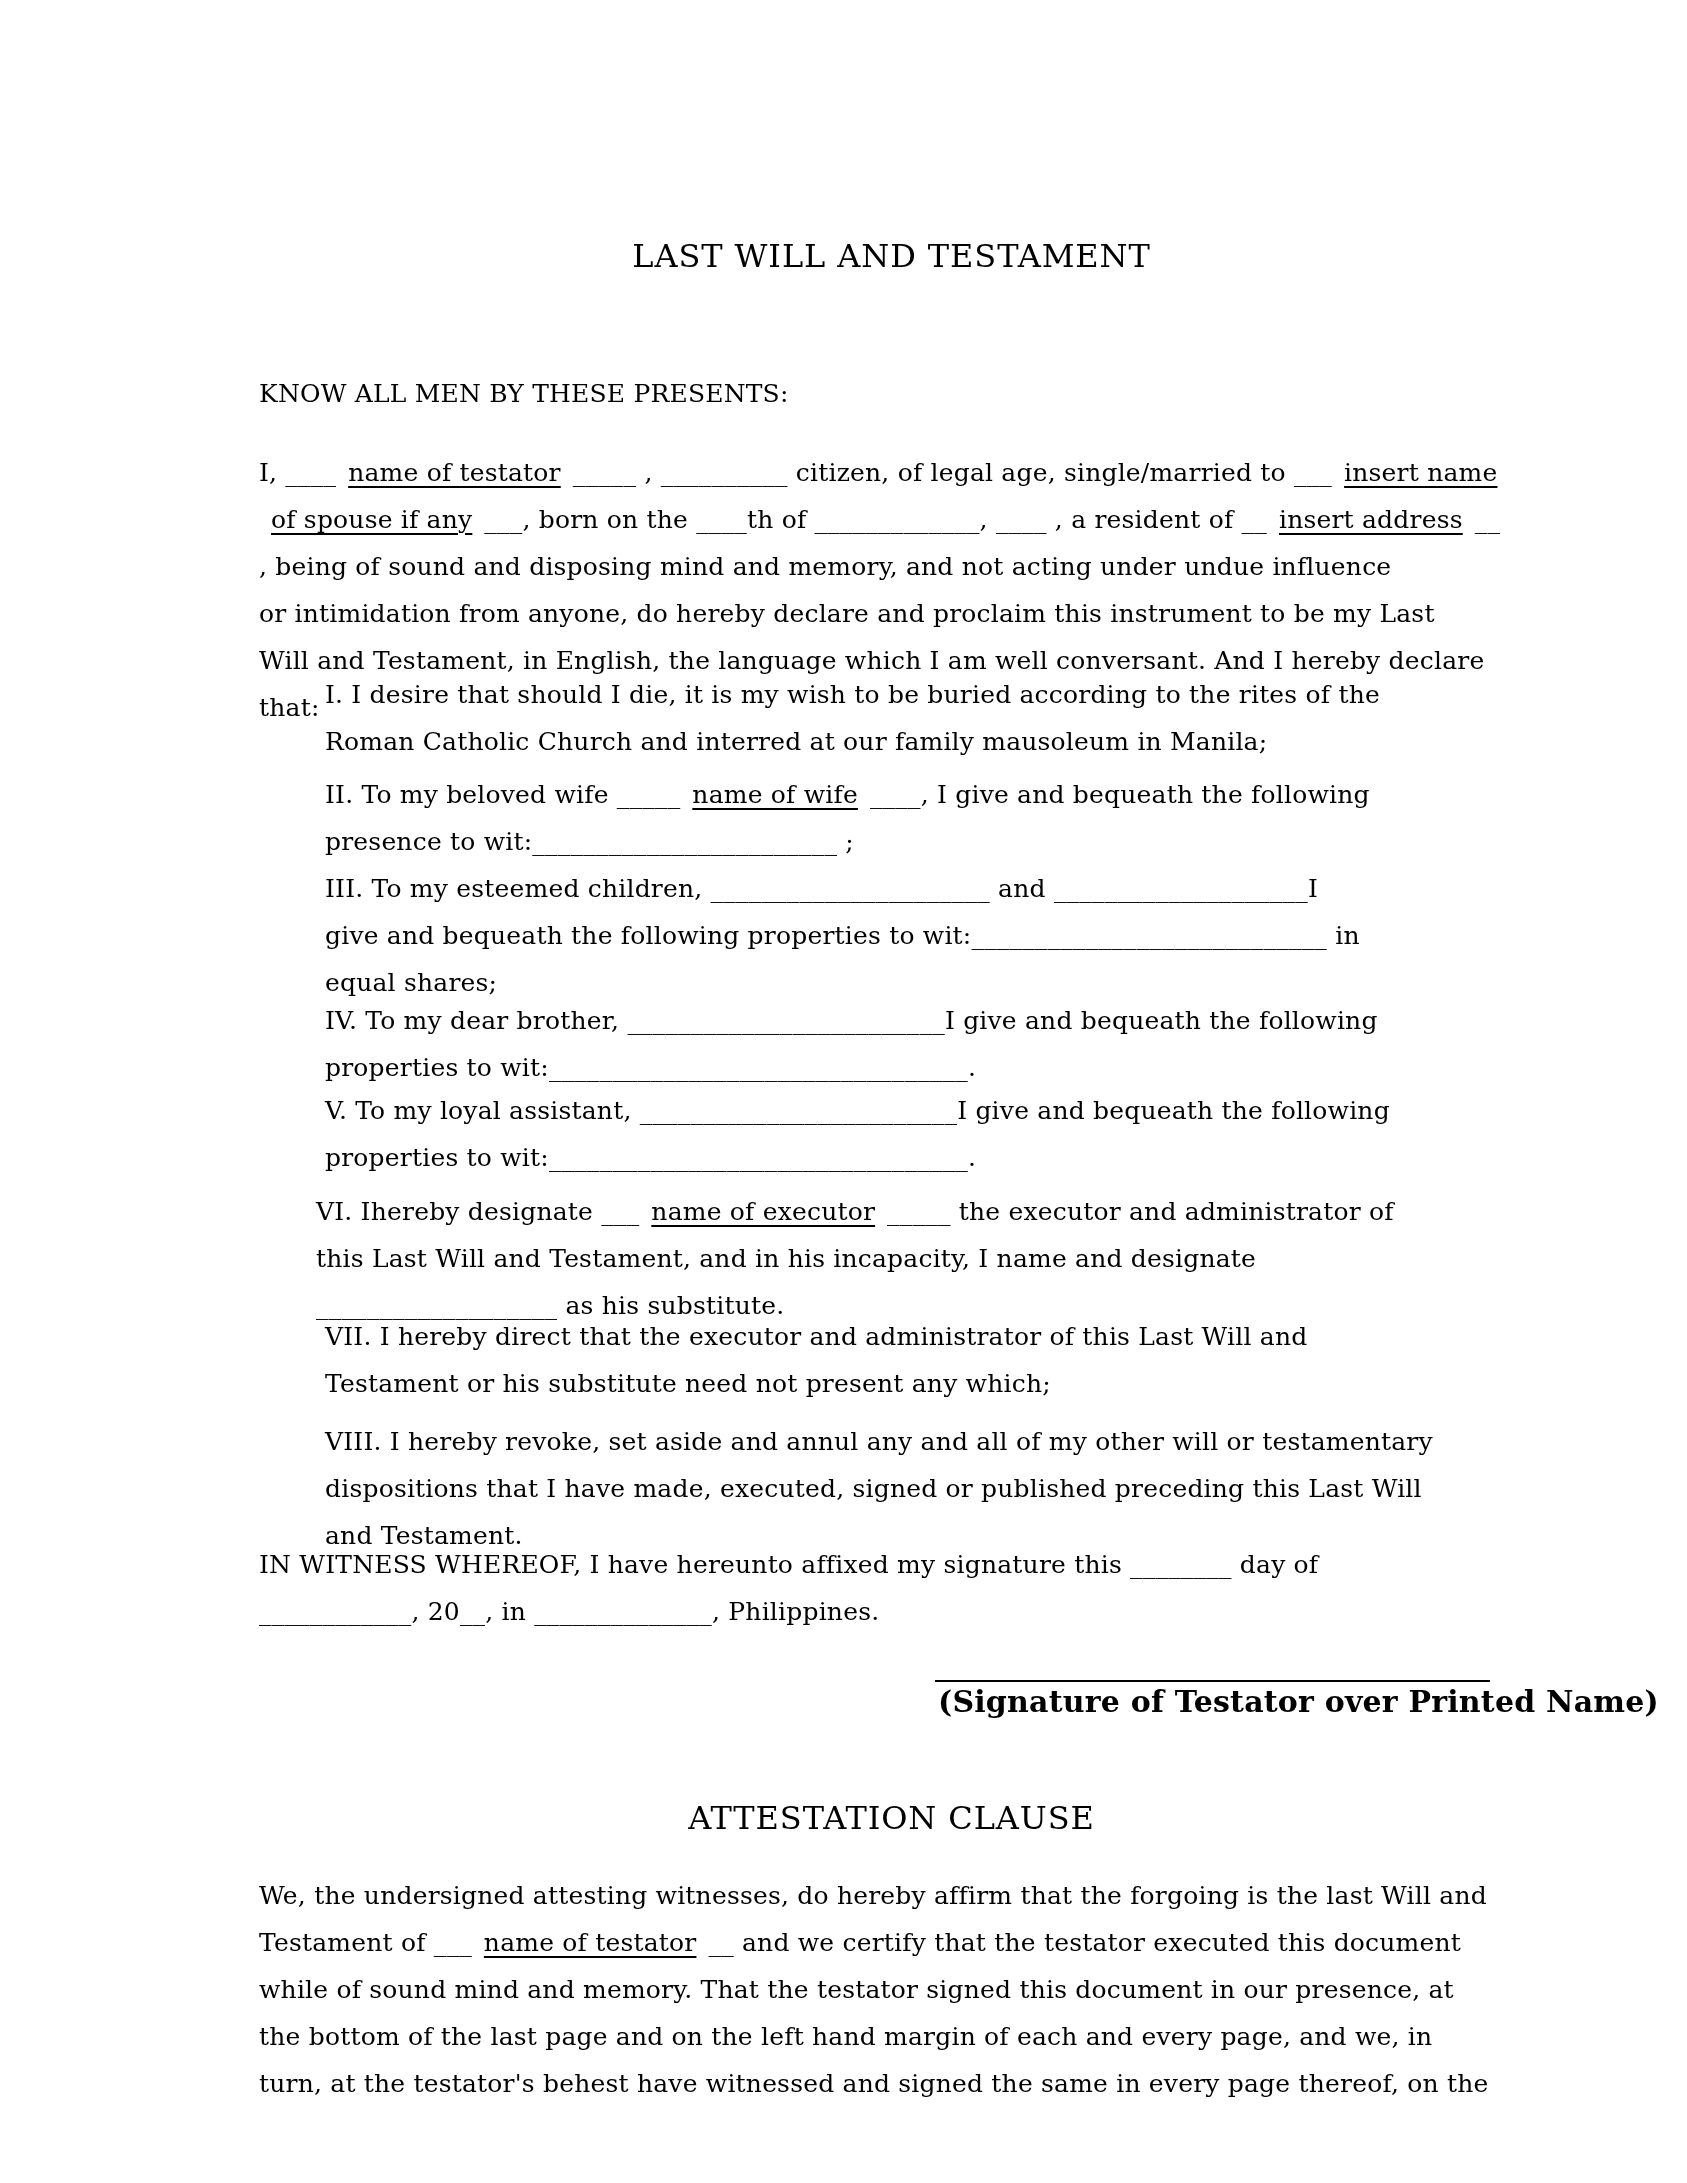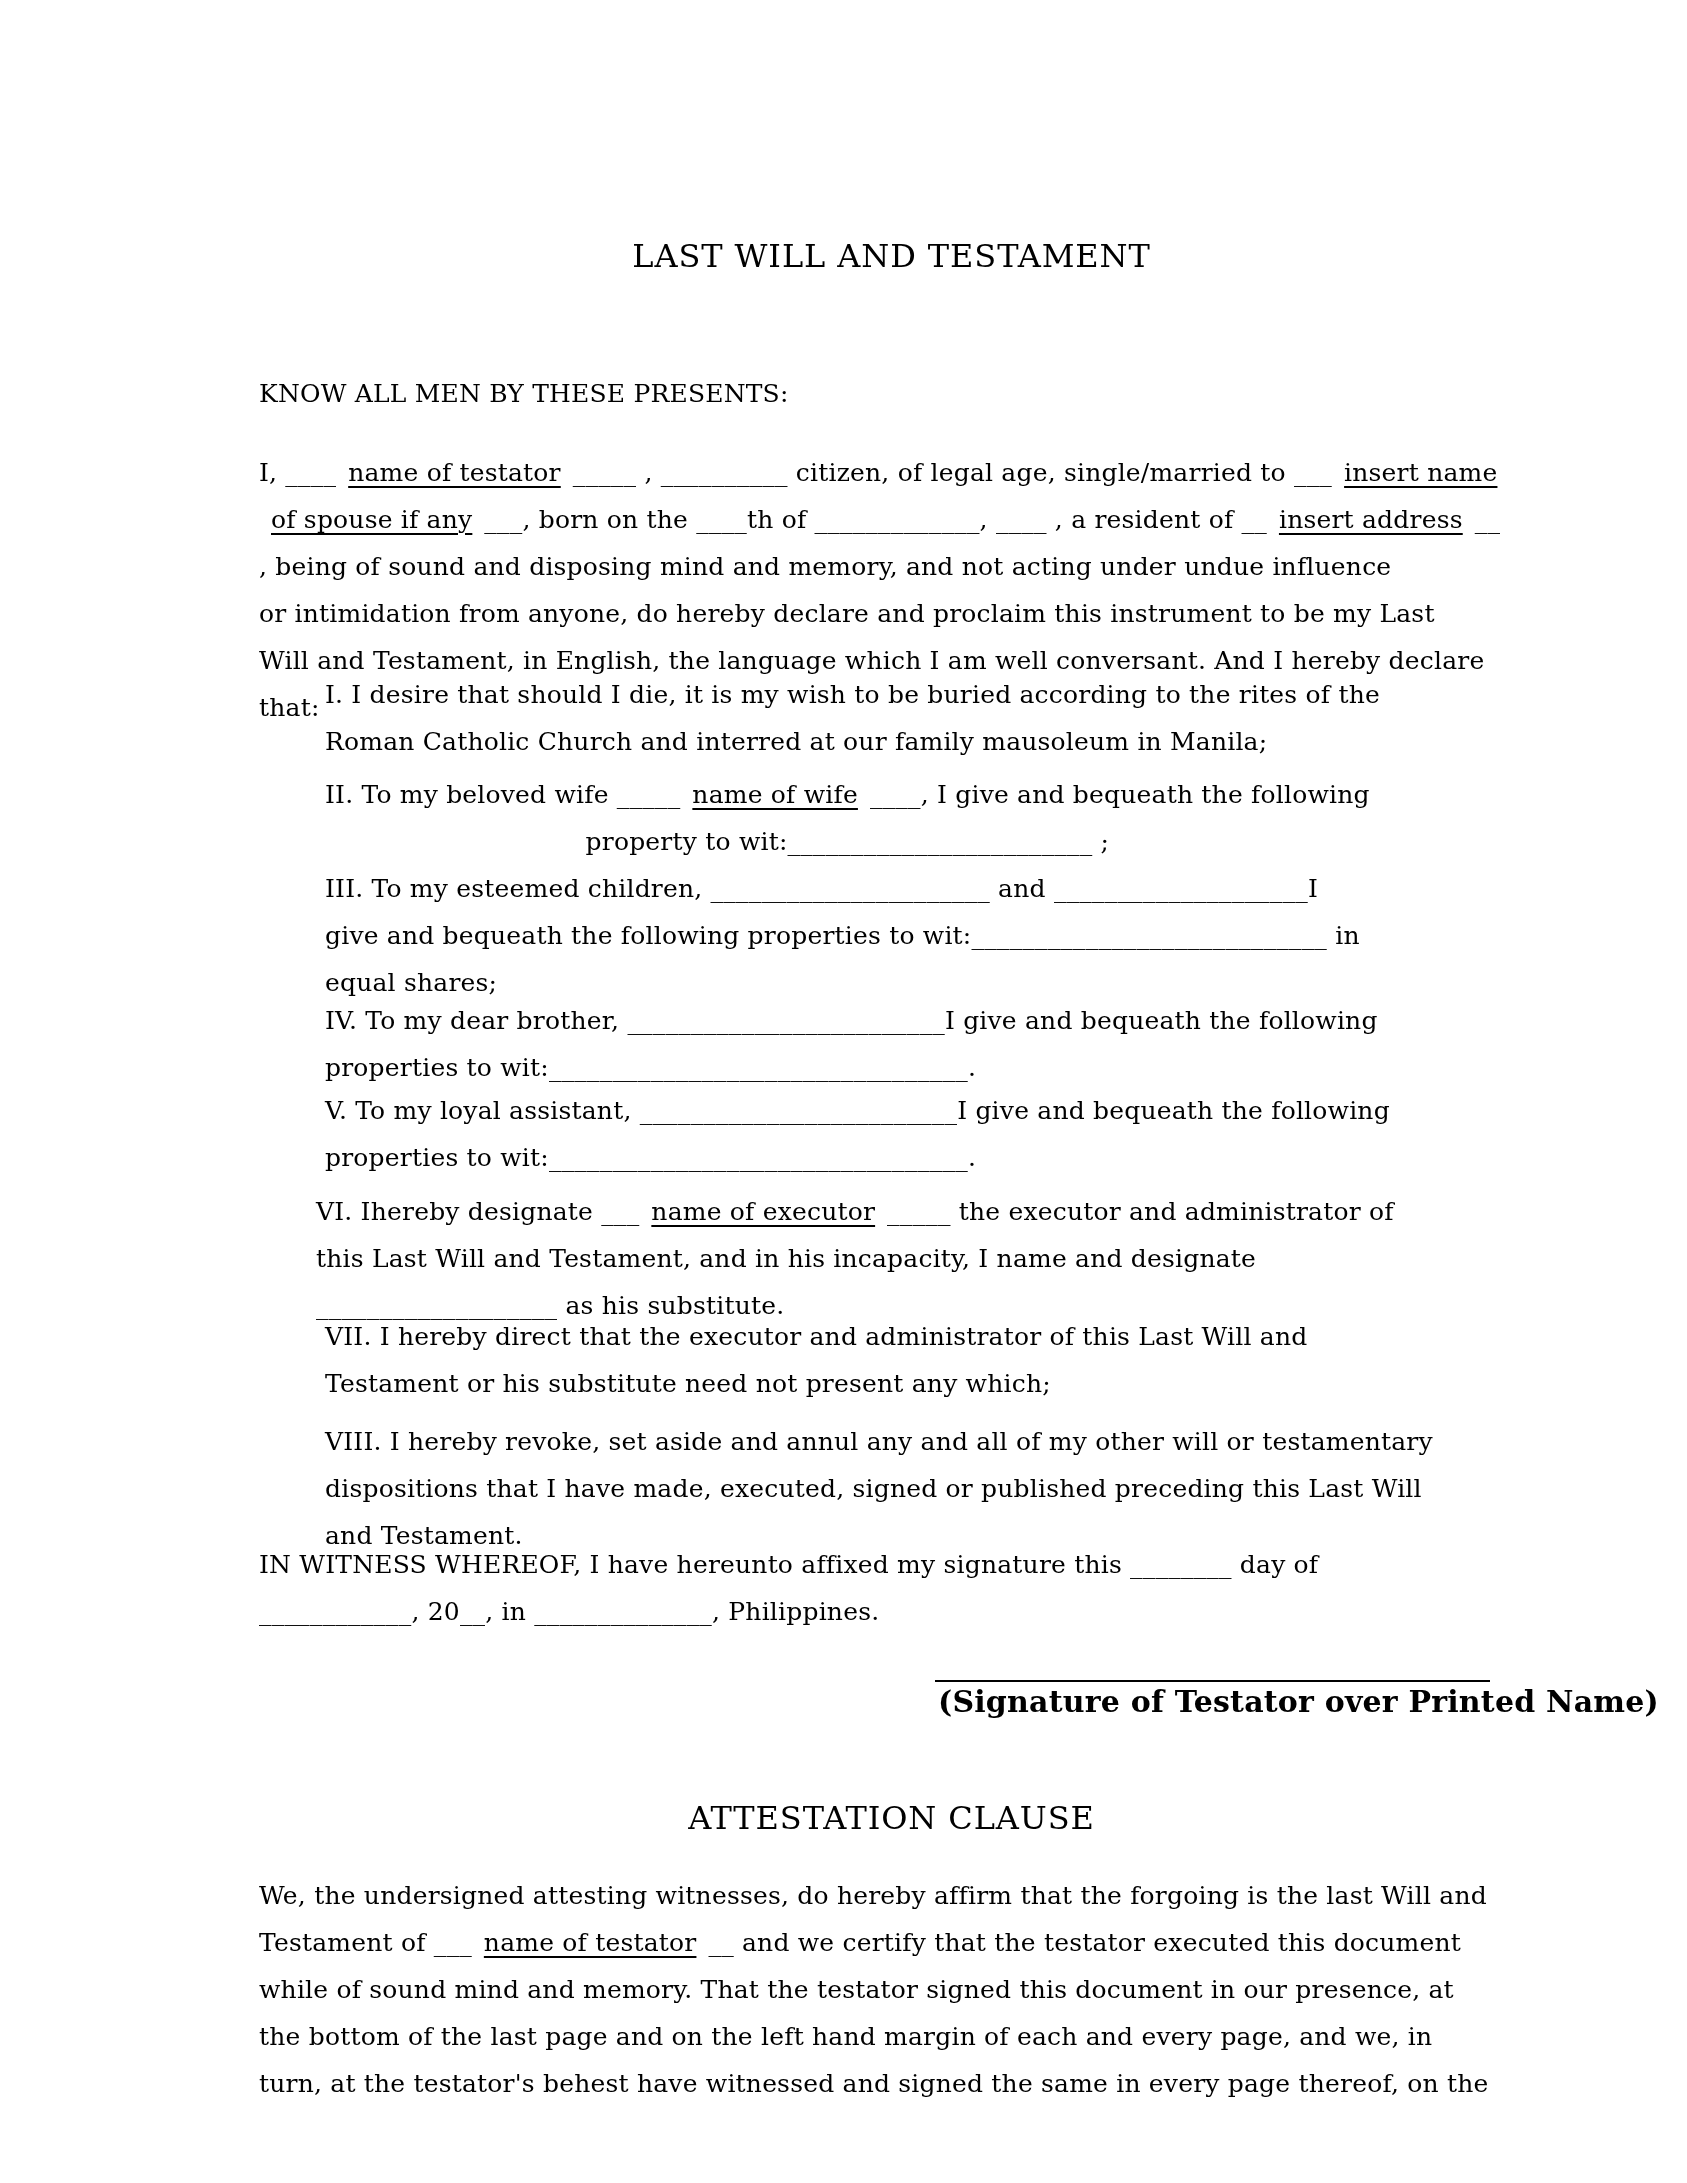--- a/index.html
+++ b/index.html
@@ -37,21 +37,21 @@
     height: 35px;
   }
   .block u, .doc-heading u {
     text-decoration: underline;
     text-decoration-thickness: 1.7px;
     text-underline-offset: 5.2px;
   }
   #salutation { top: 316px; left: 199px; }
   #opening    { top: 395px; left: 199px; }
   #clause-1   { top: 617px;  left: 265px; }
-  #clause-2   { top: 717px;  left: 265px; text-align: center; }
+  #clause-2   { top: 717px;  left: 265px; }
   #clause-3   { top: 811px;  left: 265px; }
   #clause-4   { top: 943px; left: 265px; }
   #clause-5   { top: 1033px; left: 265px; }
   #clause-6   { top: 1134px; left: 256px; }
   #clause-7   { top: 1259px; left: 265px; }
   #clause-8   { top: 1364px; left: 265px; }
   #witness    { top: 1487px; left: 199px; }
   #signature-block { top: 1607px; left: 878px; width: 576px; }
   .sig-line {
     width: 555px;
@@ -88,21 +88,21 @@
       <div class="line">that:</div>
     </div>
 
   <div id="clause-1" class="block">
       <div class="line">I. I desire that should I die, it is my wish to be buried according to the rites of the</div>
       <div class="line">Roman Catholic Church and interred at our family mausoleum in Manila;</div>
     </div>
 
   <div id="clause-2" class="block">
       <div class="line">II. To my beloved wife _____<u>name of wife</u>____, I give and bequeath the following</div>
-      <div class="line">property to wit:________________________ ;</div>
+      <div class="line">presence to wit:________________________ ;</div>
     </div>
 
   <div id="clause-3" class="block">
       <div class="line">III. To my esteemed children, ______________________ and ____________________I</div>
       <div class="line">give and bequeath the following properties to wit:____________________________ in</div>
       <div class="line">equal shares;</div>
     </div>
 
   <div id="clause-4" class="block">
       <div class="line">IV. To my dear brother, _________________________I give and bequeath the following</div>

